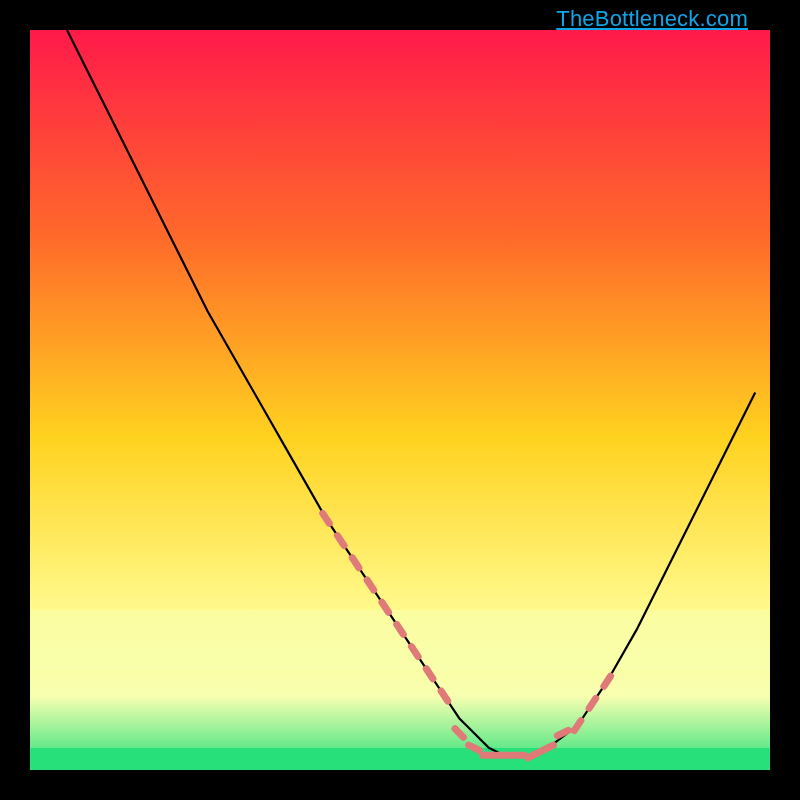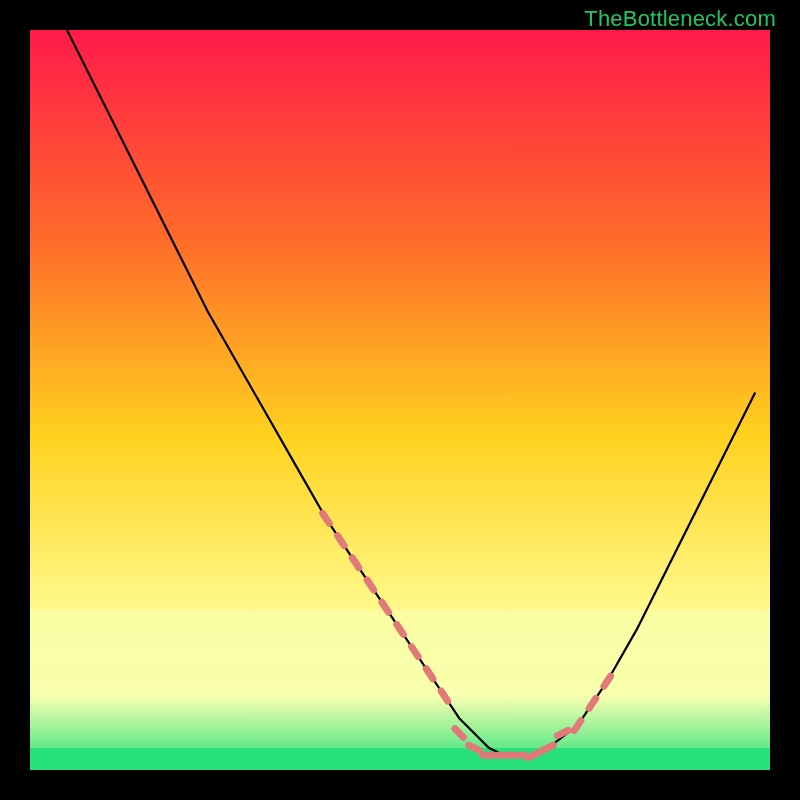--- a/index.html
+++ b/index.html
@@ -22,25 +22,26 @@
   .plot-area {
     position: absolute;
     left: 0;
     top: 0;
     width: 740px;
     height: 740px;
   }
   .watermark {
     position: absolute;
     top: 6px;
-    right: 24px;
-    color: #22c55e;
+    right: 52px;
+    color: #0ea5e9;
     font-size: 22px;
     letter-spacing: 0.2px;
     font-weight: 500;
+    text-decoration: underline;
   }
   svg {
     display: block;
   }
 </style>
 </head>
 <body>
 
 <div class="frame">
   <svg class="plot-area" id="plot-svg" viewBox="0 0 740 740">

